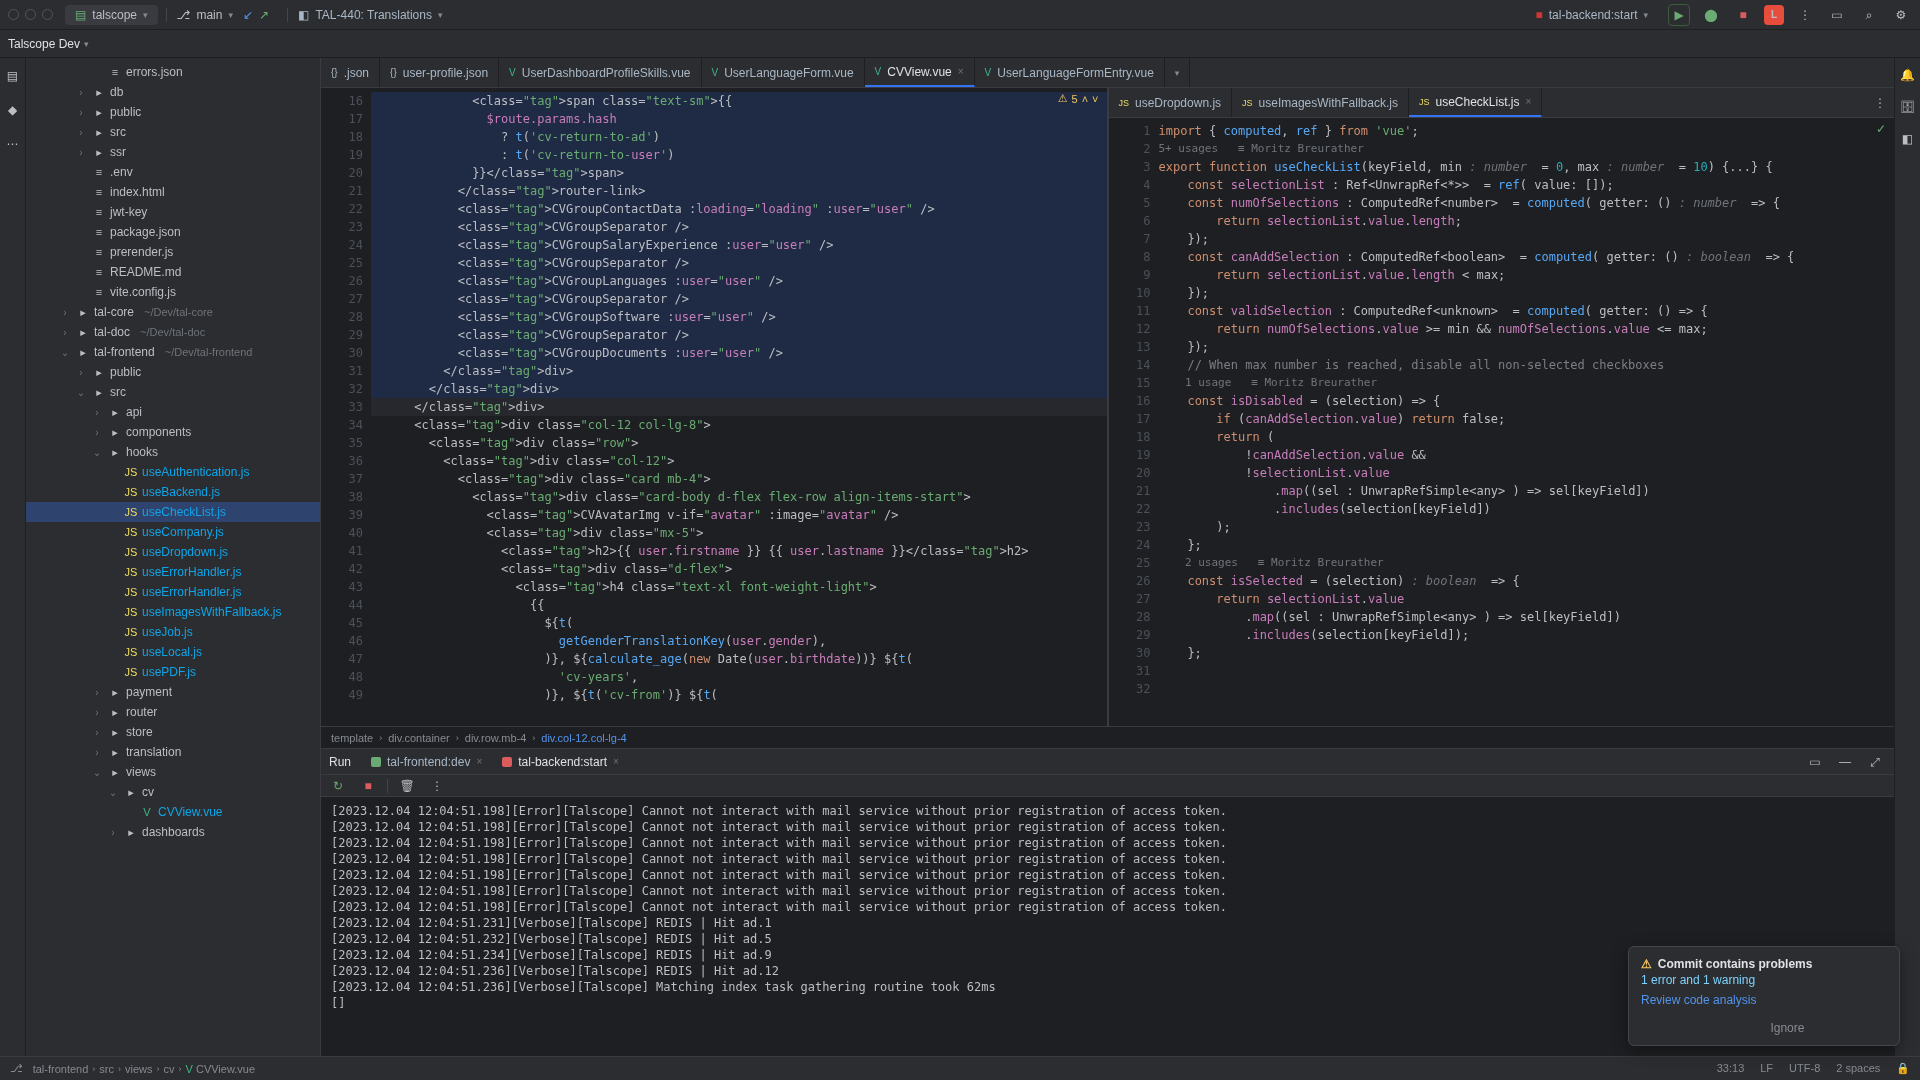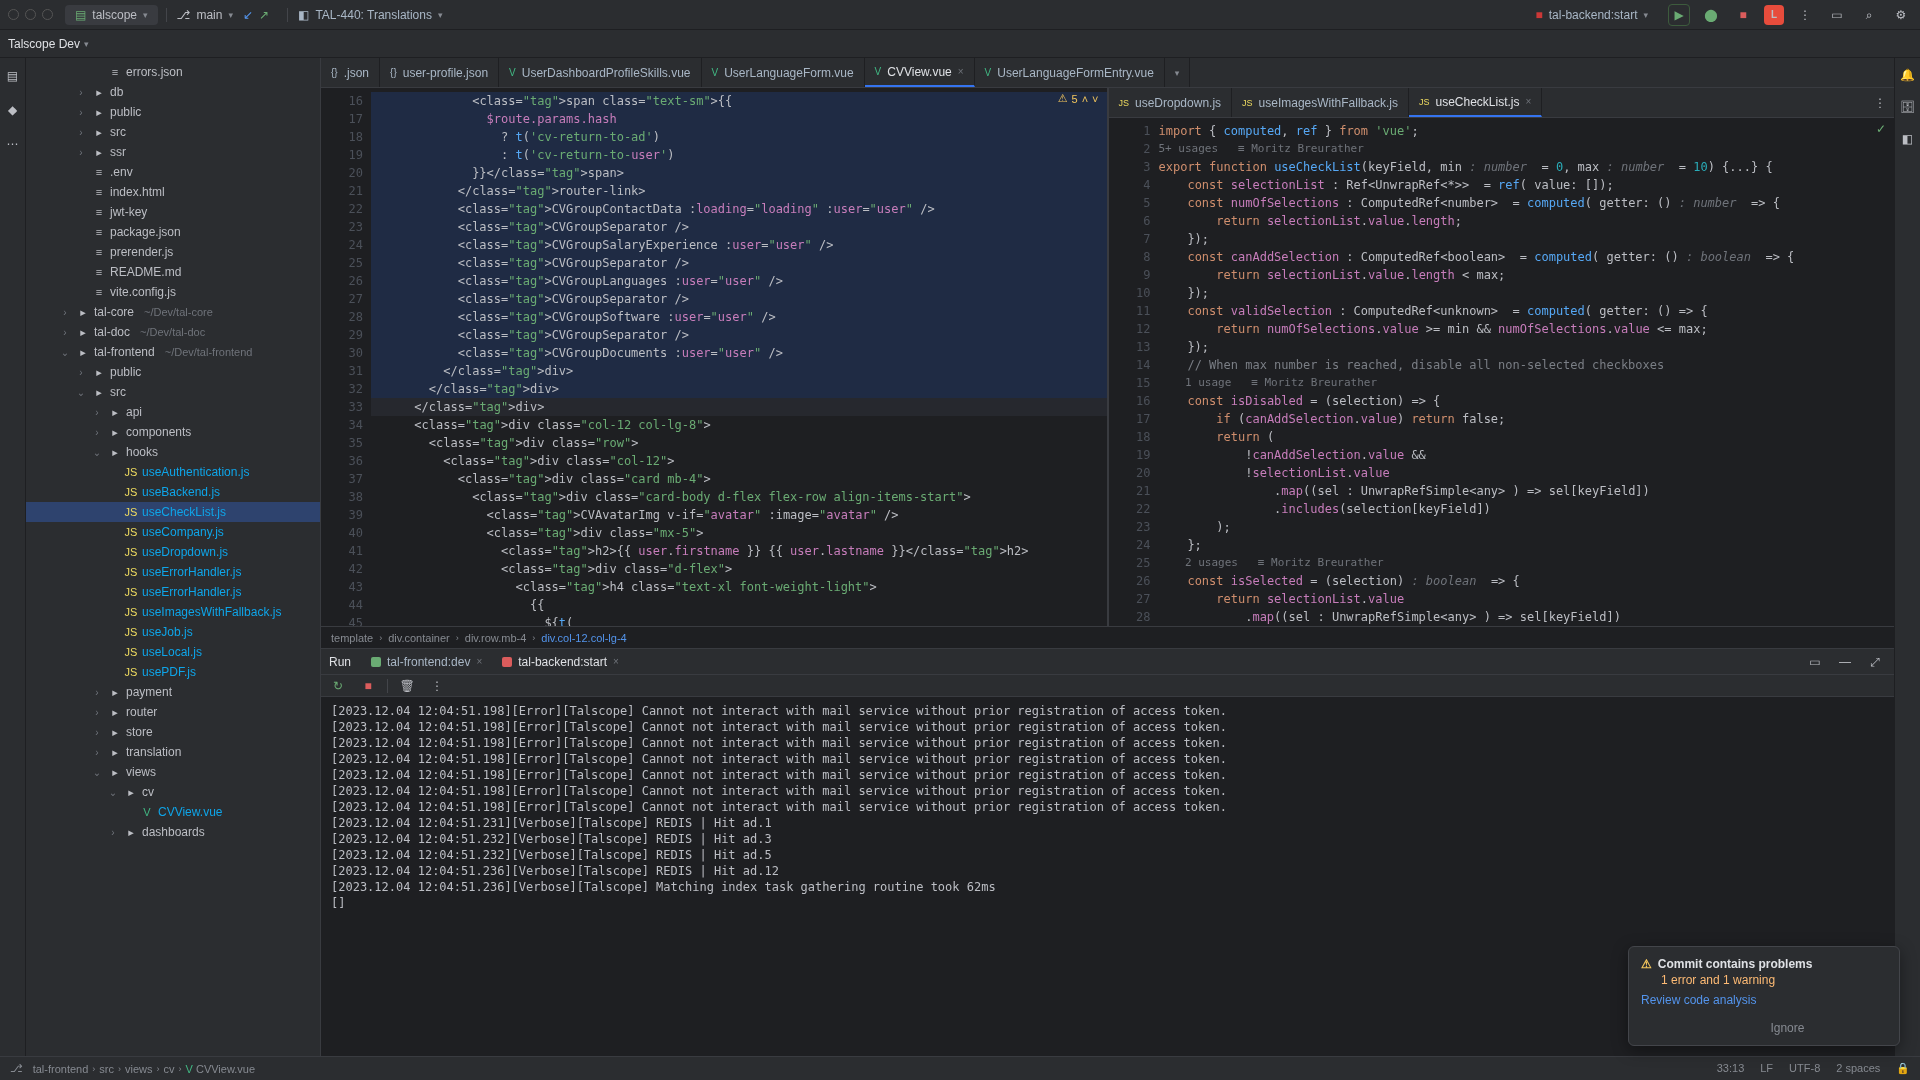--- a/index.html
+++ b/index.html
@@ -168,21 +168,21 @@
   font-size:11px;
   color:#6f737a;
 }
 .breadcrumb-bar span.part { color:#868a91; }
 .breadcrumb-bar span.last { color:#5394ec; }
 
 .usage-hint { color:#6f737a; font-size:11px; }
 
 
 .run-panel {
-  height: 408px;
+  height: 308px;
   background:#1e1f22;
   border-top:1px solid #393b40;
   display:flex;
   flex-direction:column;
 }
 .run-header {
   height:26px;
   background:#2b2d30;
   display:flex;
   align-items:center;
@@ -229,21 +229,21 @@
   right:20px;
   bottom:34px;
   width:272px;
   background:#2b2d30;
   border:1px solid #43454a;
   border-radius:6px;
   padding:10px 12px;
   box-shadow:0 4px 16px rgba(0,0,0,.4);
 }
 .notif-title { font-weight:600; color:#dfe1e5; display:flex; gap:6px; align-items:center; margin-bottom:2px;}
-.notif-sub { color:#fdba74; margin-bottom:6px;margin-left:20px; }
+.notif-sub { color:#7dd3fc; margin-bottom:6px; }
 .notif-actions { display:flex; gap:14px; }
 .notif-actions a { color:#5394ec; cursor:pointer; }
 .notif-actions a.muted { color:#868a91;margin-top:28px; }
 .warn-ico { color:#f2c55c; }
 
 .chevron { font-size:9px; color:#868a91; }
 .vline { width:1px; height:14px; background:#43454a; }
 
 .right-rail {
   width:26px;
@@ -706,22 +706,22 @@
       <div class="run-body">
         <div class="console" id="console">
             <div>[2023.12.04 12:04:51.198][Error][Talscope] Cannot not interact with mail service without prior registration of access token.</div>
             <div>[2023.12.04 12:04:51.198][Error][Talscope] Cannot not interact with mail service without prior registration of access token.</div>
             <div>[2023.12.04 12:04:51.198][Error][Talscope] Cannot not interact with mail service without prior registration of access token.</div>
             <div>[2023.12.04 12:04:51.198][Error][Talscope] Cannot not interact with mail service without prior registration of access token.</div>
             <div>[2023.12.04 12:04:51.198][Error][Talscope] Cannot not interact with mail service without prior registration of access token.</div>
             <div>[2023.12.04 12:04:51.198][Error][Talscope] Cannot not interact with mail service without prior registration of access token.</div>
             <div>[2023.12.04 12:04:51.198][Error][Talscope] Cannot not interact with mail service without prior registration of access token.</div>
             <div>[2023.12.04 12:04:51.231][Verbose][Talscope] REDIS | Hit ad.1</div>
-            <div>[2023.12.04 12:04:51.232][Verbose][Talscope] REDIS | Hit ad.3</div>
             <div>[2023.12.04 12:04:51.232][Verbose][Talscope] REDIS | Hit ad.5</div>
+            <div>[2023.12.04 12:04:51.234][Verbose][Talscope] REDIS | Hit ad.9</div>
             <div>[2023.12.04 12:04:51.236][Verbose][Talscope] REDIS | Hit ad.12</div>
             <div>[2023.12.04 12:04:51.236][Verbose][Talscope] Matching index task gathering routine took 62ms</div>
             <div>[]</div>
           </div>
       </div>
     </div>
   </div>
 
   <div class="right-rail">
     <div class="icon-btn">🔔</div>

